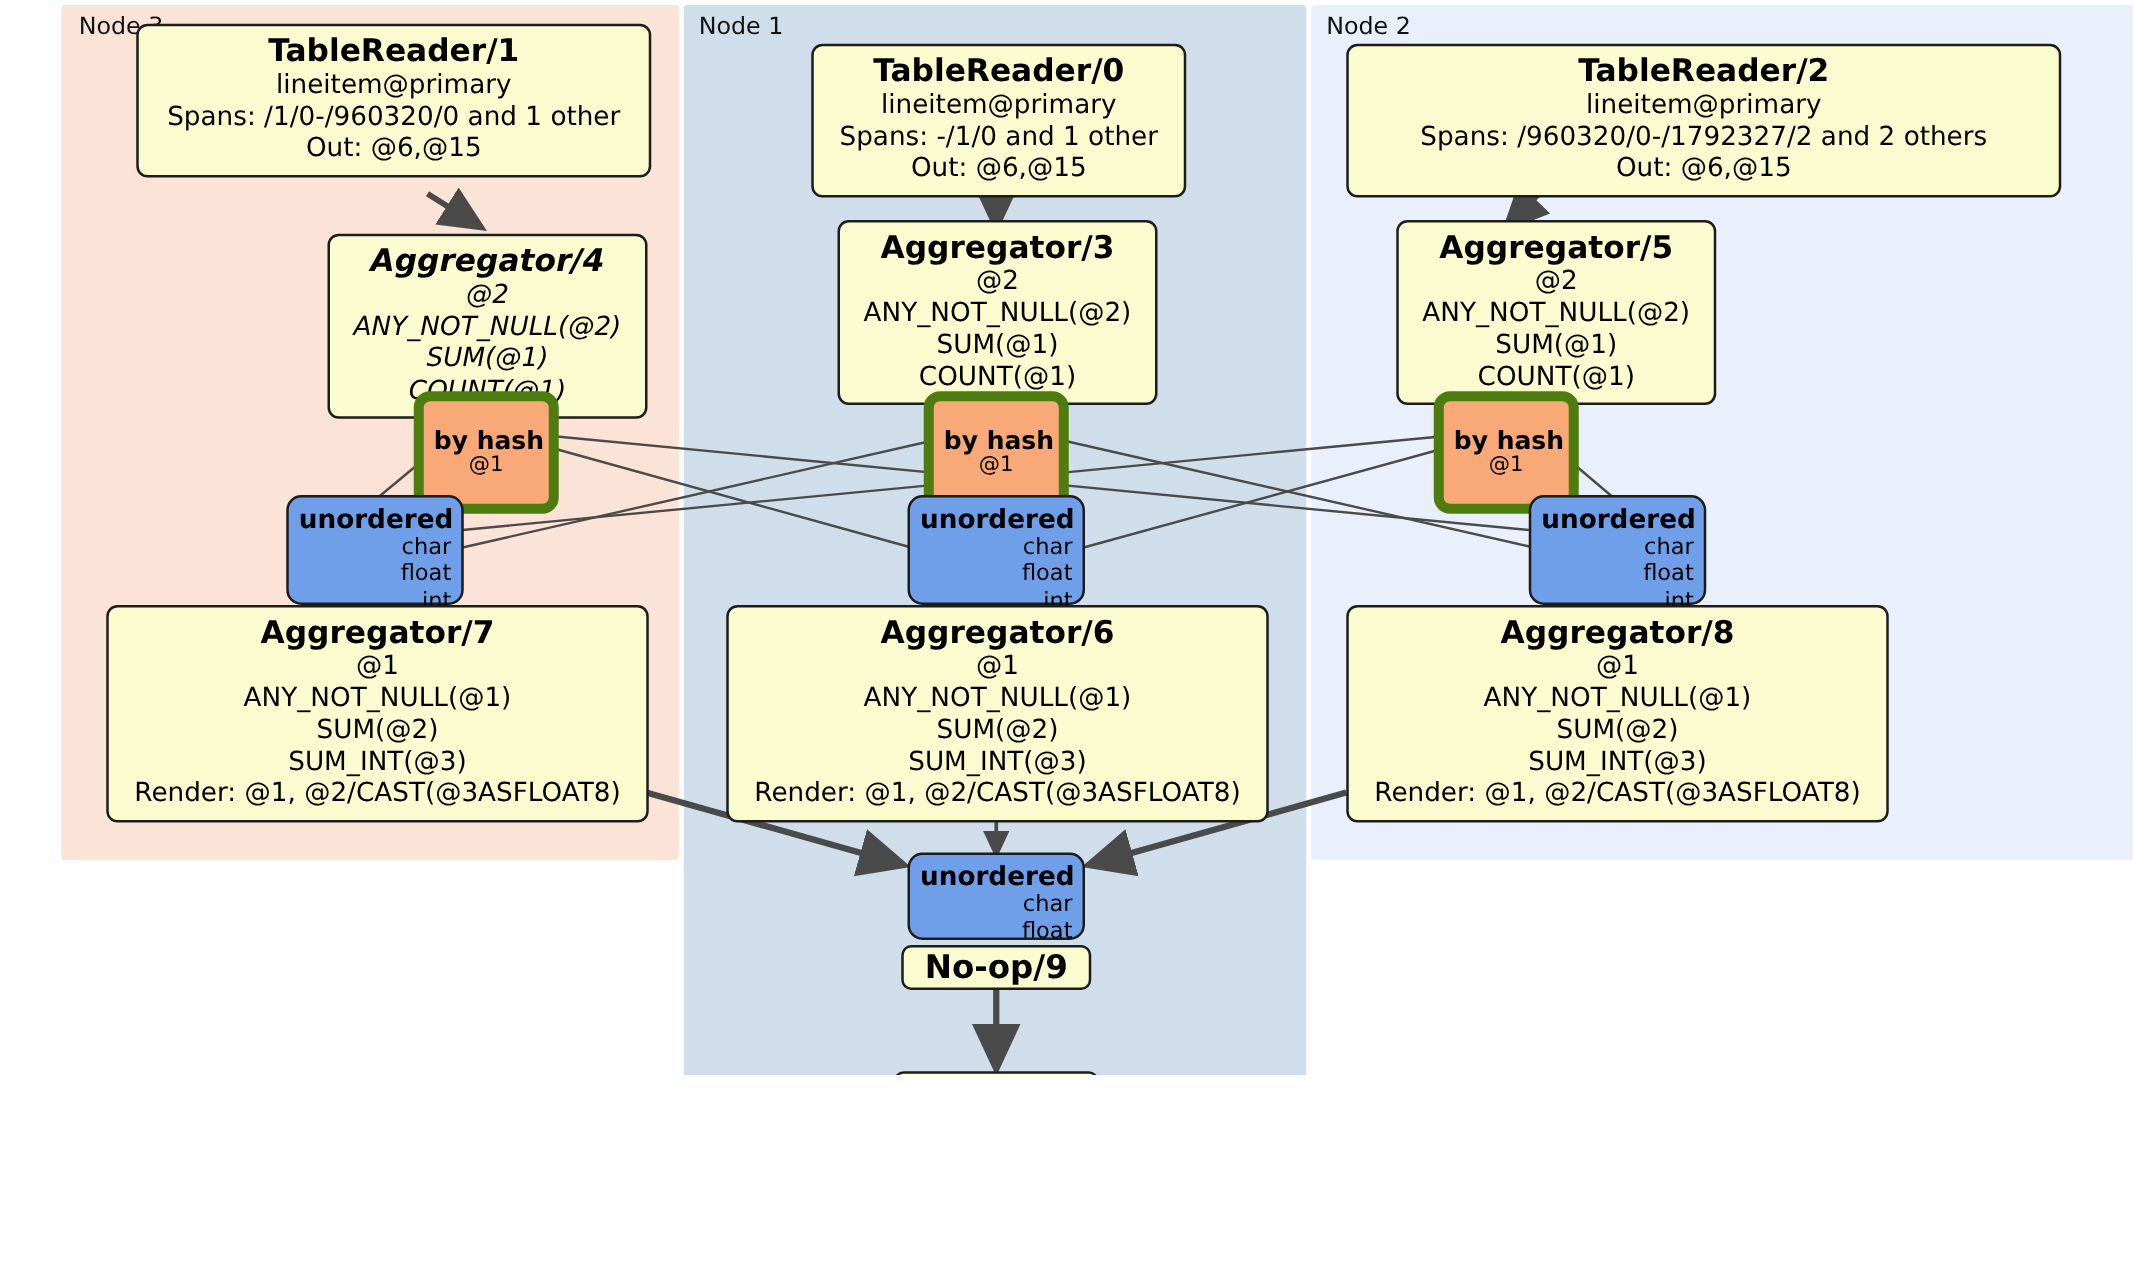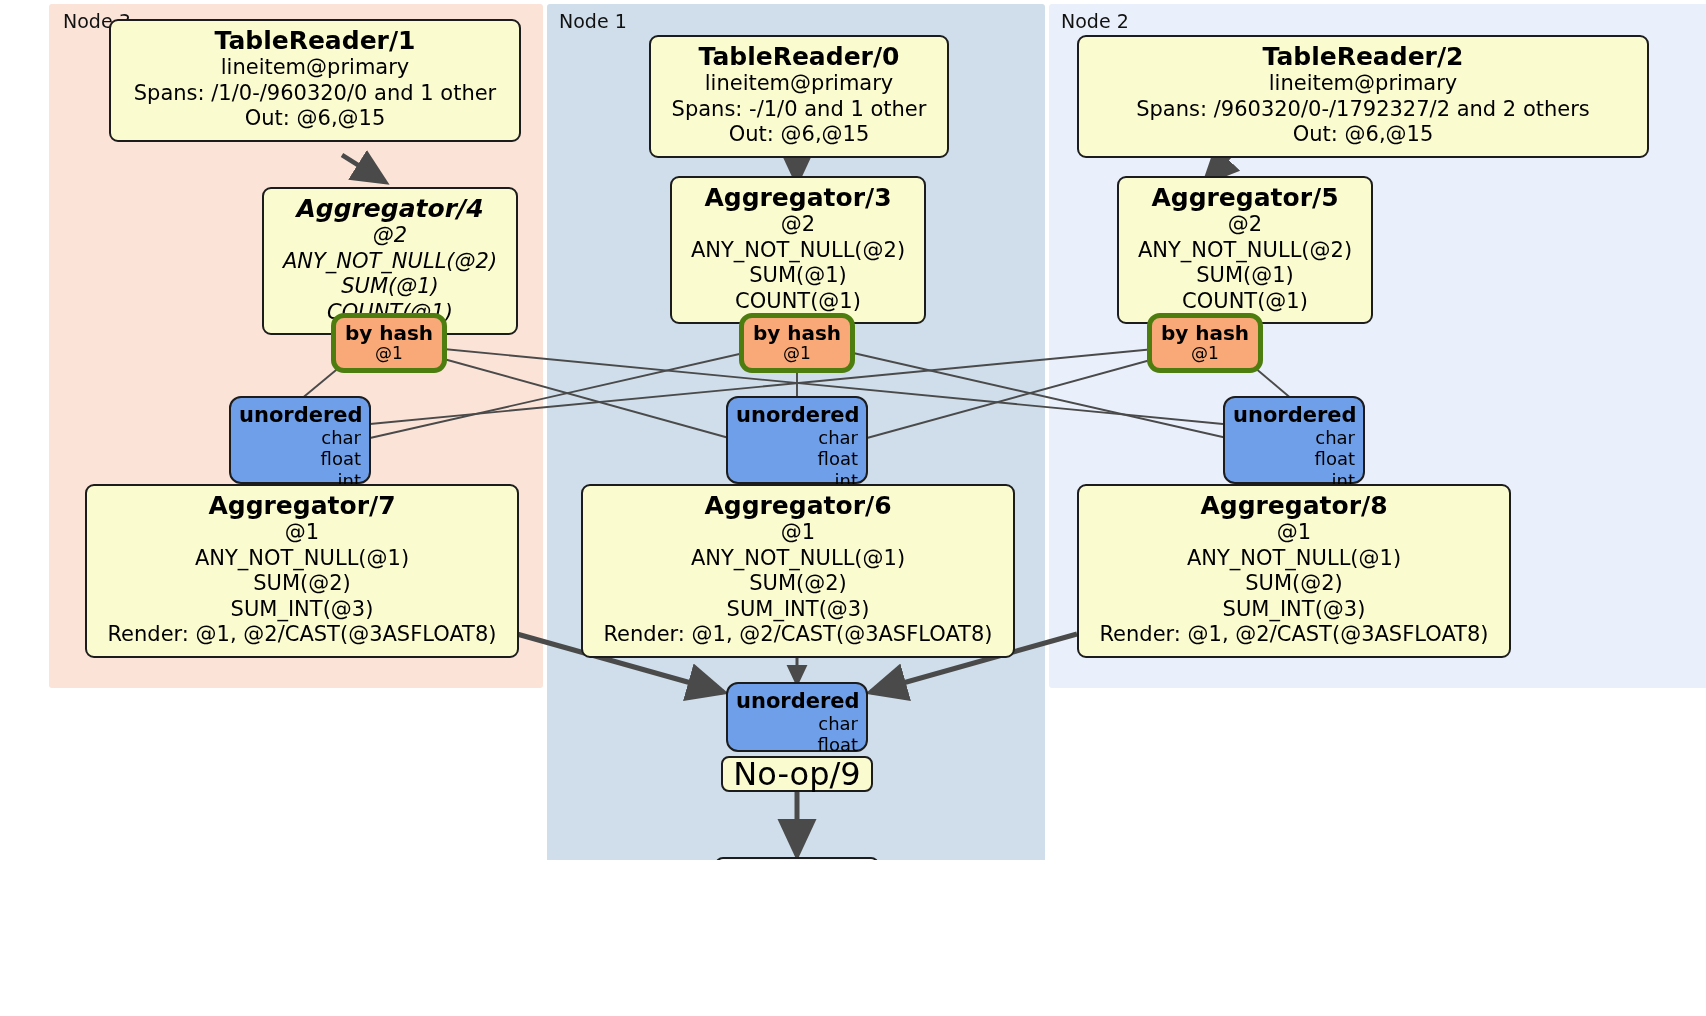--- a/index.html
+++ b/index.html
@@ -7,33 +7,33 @@
   #stage{position:relative;width:1706px;height:860px;overflow:hidden;background:#fff;margin-left:45px;}
 
   .node-panel{position:absolute;border-radius:3px;}
   .node-label{position:absolute;font-size:19px;color:#111;line-height:1;white-space:nowrap;}
 
   .proc{position:absolute;box-sizing:border-box;background:#fbfbd0;border:2px solid #1c1c1c;
         border-radius:9px;text-align:center;color:#000;padding:6px 10px 8px 10px;}
   .proc .ttl{font-weight:bold;font-size:25px;line-height:1.12;white-space:nowrap;}
   .proc .ln{font-size:21px;line-height:1.22;white-space:nowrap;}
 
-  .router{position:absolute;box-sizing:border-box;background:#f8a977;border:5px solid #4d7c0f;
-          border-radius:13px;text-align:center;color:#000;padding:4px 8px;}
+  .router{position:absolute;box-sizing:border-box;background:#f8a977;border:8px solid #4d7c0f;
+          border-radius:13px;text-align:center;color:#000;padding:20px 8px;}
   .router .ttl{font-weight:bold;font-size:20px;line-height:1.1;white-space:nowrap;}
   .router .ln{font-size:17px;line-height:1.15;white-space:nowrap;}
 
   .recv{position:absolute;box-sizing:border-box;background:#6f9fe8;border:2px solid #1c1c1c;
         border-radius:12px;text-align:right;color:#000;padding:5px 8px;}
   .recv .ttl{font-weight:bold;font-size:21px;line-height:1.15;white-space:nowrap;}
   .recv .ln{font-size:18px;line-height:1.18;white-space:nowrap;}
 
   .small-proc{position:absolute;box-sizing:border-box;background:#fbfbd0;border:2px solid #1c1c1c;
         border-radius:8px;text-align:center;color:#000;display:flex;align-items:center;justify-content:center;}
-  .small-proc .ttl{font-weight:normal;font-size:32px;line-height:1;white-space:nowrap;}
+  .small-proc .ttl{font-weight:bold;font-size:26px;line-height:1;white-space:nowrap;}
 
   svg.wires{position:absolute;left:0;top:0;width:1706px;height:1016px;pointer-events:none;}
 </style>
 </head>
 <body>
 
 <div id="stage">
 
   <div class="node-panel" style="left:4px;top:4px;width:494px;height:684px;background:#fbe3d7;"></div>
   <div class="node-panel" style="left:502px;top:4px;width:498px;height:920px;background:#cfdeea;"></div>

